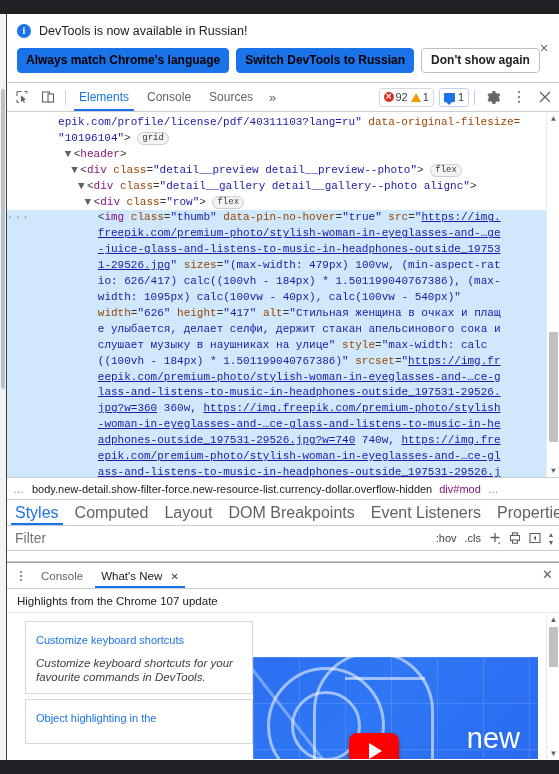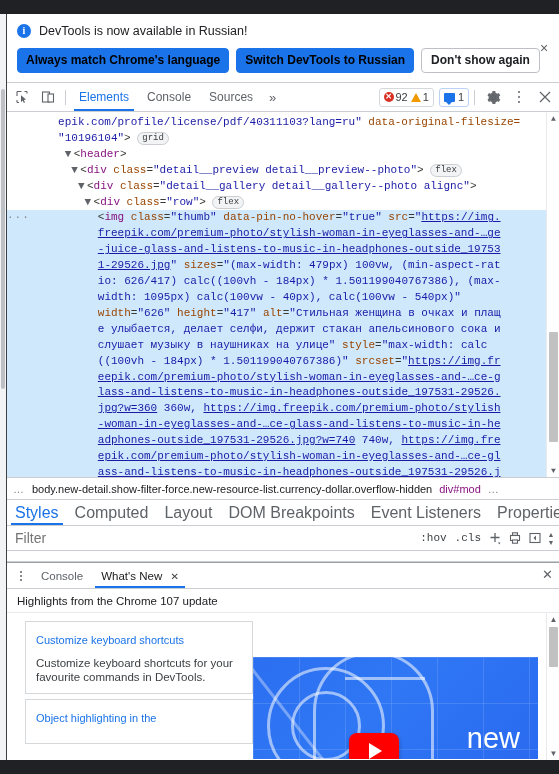--- a/index.html
+++ b/index.html
@@ -87,21 +87,21 @@
   
   .stabs{height:25px;border-bottom:1px solid #cacdd1;display:flex;align-items:center;background:#fff;flex:none;overflow:hidden;}
   .stab{font-size:16px;color:#5f6368;padding:0 8px;height:24px;line-height:24px;position:relative;cursor:default;white-space:nowrap;}
   .stab.active{color:#1a73e8;}
   .stab.active::after{content:"";position:absolute;left:4px;right:4px;bottom:0;height:2px;background:#1a73e8;}
 
   
   .fbar{height:24px;display:flex;align-items:center;background:#fff;border-bottom:1px solid #cacdd1;flex:none;padding-left:6px;}
   .finput{flex:1;border:none;outline:none;font-size:14px;color:#80868b;font-family:"Liberation Sans",sans-serif;
           background:transparent;height:20px;}
-  .ftxt{font-size:11px;color:#3c4043;padding:0 4px;font-family:Liberation Mono, monospace;cursor:default;}
+  .ftxt{font-size:11px;color:#3c4043;padding:0 4px;font-family:Liberation Sans, sans-serif;cursor:default;}
   .ficon{width:20px;height:20px;display:flex;align-items:center;justify-content:center;color:#5f6368;cursor:default;}
   .fstep{width:12px;display:flex;flex-direction:column;align-items:center;justify-content:center;gap:1px;margin-right:3px;}
 
   
   .thin-row{height:10px;background:#fff;border-bottom:1px solid #cacdd1;flex:none;}
 
   
   .drawer{flex:none;display:flex;flex-direction:column;background:#fff;border-top:1px solid #9aa0a6;}
   .dtabs{height:25px;display:flex;align-items:center;border-bottom:1px solid #cacdd1;position:relative;}
   .kebab{width:22px;height:22px;display:flex;flex-direction:column;align-items:center;justify-content:center;gap:2px;margin-left:3px;}
@@ -111,21 +111,21 @@
   .dtab.active::after{content:"";position:absolute;left:3px;right:3px;bottom:0;height:2px;background:#1a73e8;}
   .dtab .x{margin-left:5px;font-size:10px;color:#3c4043;}
   .drawer-close{position:absolute;right:7px;top:4px;color:#5f6368;font-size:13px;line-height:15px;}
   .wn-head{height:23px;display:flex;align-items:center;padding-left:10px;font-size:11.5px;color:#202124;
            border-bottom:1px solid #e8eaed;position:relative;}
   .wn-body{position:relative;flex:1;overflow:hidden;background:#fff;}
   .wn-inner{display:flex;padding:8px 0 0 0;}
   .wn-left{width:228px;padding-left:18px;}
   .card{border:1px solid #d6d9dc;padding:8px 10px 9px 10px;margin-bottom:5px;}
   .card-title{color:#1a73e8;font-size:11px;line-height:21px;}
-  .card-desc{color:#3c4043;font-size:11.5px;line-height:14px;margin-top:5px;}
+  .card-desc{color:#3c4043;font-size:11.5px;line-height:14px;margin-top:5px;font-style:italic;}
   .wn-right{flex:1;padding-right:22px;}
   .video{position:relative;height:102px;overflow:hidden;
          background:linear-gradient(135deg,#2b6ff0 0%,#2f77f5 45%,#2a6af0 100%);margin-top:36px;}
   .vgrid{position:absolute;inset:0;opacity:.25;
     background-image:linear-gradient(rgba(255,255,255,.5) 1px,transparent 1px),
                      linear-gradient(90deg,rgba(255,255,255,.5) 1px,transparent 1px);
     background-size:46px 46px;}
   .vring{position:absolute;border:3px solid rgba(255,255,255,.55);border-radius:50%;}
   .vr1{left:14px;top:10px;width:112px;height:112px;}
   .vr2{left:38px;top:34px;width:64px;height:64px;}

